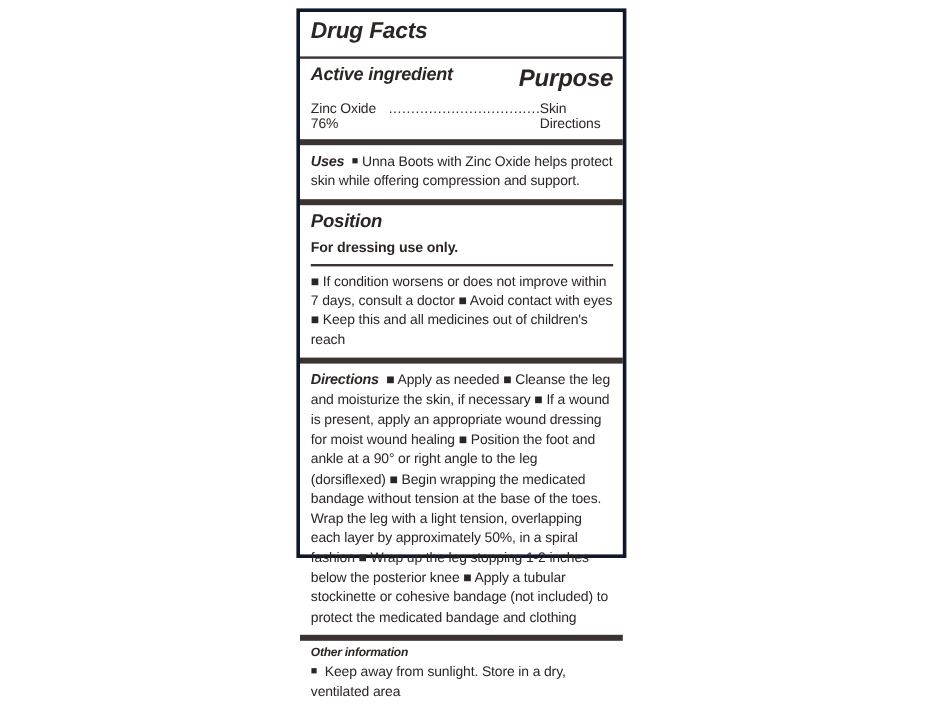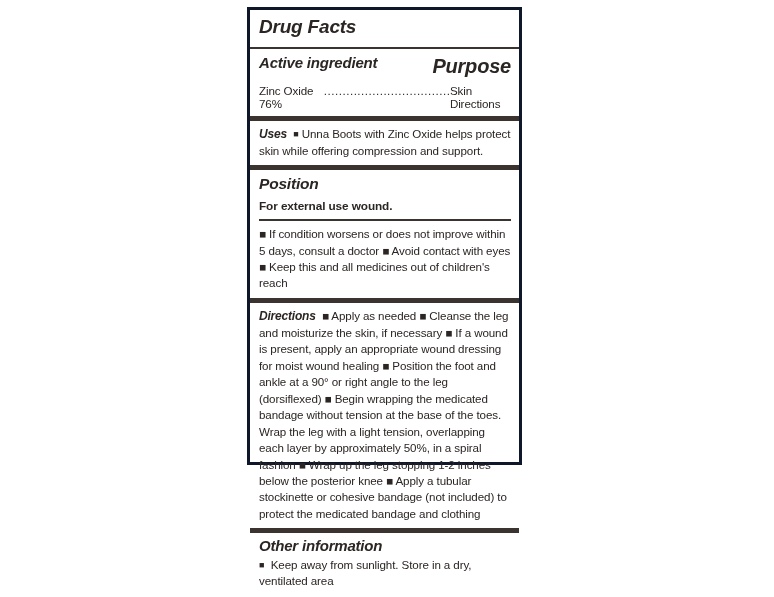--- a/index.html
+++ b/index.html
@@ -152,32 +152,32 @@
   <div class="sec-divider"></div>
 
   <div class="section">
     <div class="inline-head-para"><span class="head-inline">Uses</span>&nbsp; <span class="bull">■</span> <span>Unna Boots with Zinc Oxide helps protect skin while offering compression and support.</span></div>
   </div>
 
   <div class="sec-divider"></div>
 
   <div class="section">
     <div class="head" style="font-size:15.5px;margin-bottom:6px;">Position</div>
-    <div class="bold-line">For external use wound.</div>
+    <div class="bold-line">For dressing use only.</div>
     <div class="thin-rule" style="margin:5px 0 5px 0;"></div>
-    <div class="body-txt">■  If condition worsens or does not improve within 5 days, consult a doctor  ■  Avoid contact with eyes  ■  Keep this and all medicines out of children's reach</div>
+    <div class="body-txt">■  If condition worsens or does not improve within 7 days, consult a doctor  ■  Avoid contact with eyes  ■  Keep this and all medicines out of children's reach</div>
   </div>
 
   <div class="sec-divider"></div>
 
   <div class="section">
     <div class="inline-head-para"><span class="head-inline">Directions</span>&nbsp; <span>■  Apply as needed  ■  Cleanse the leg and moisturize the skin, if necessary  ■  If a wound is present, apply an appropriate wound dressing for moist wound healing  ■  Position the foot and ankle at a 90° or right angle to the leg (dorsiflexed)  ■  Begin wrapping the medicated bandage without tension at the base of the toes. Wrap the leg with a light tension, overlapping each layer by approximately 50%, in a spiral fashion  ■  Wrap up the leg stopping 1-2 inches below the posterior knee  ■  Apply a tubular stockinette or cohesive bandage (not included) to protect the medicated bandage and clothing</span></div>
   </div>
 
   <div class="sec-divider"></div>
 
   <div class="section">
-    <div class="head" style="font-size:15px;margin-bottom:1px;">Other information</div>
+    <div class="head" style="font-size:10px;margin-bottom:1px;">Other information</div>
     <div class="oi-item"><span class="bull">■</span>&nbsp; <span>Keep away from sunlight. Store in a dry, ventilated area</span></div>
 
   </div>
 
 </div>
 
 </body></html>

